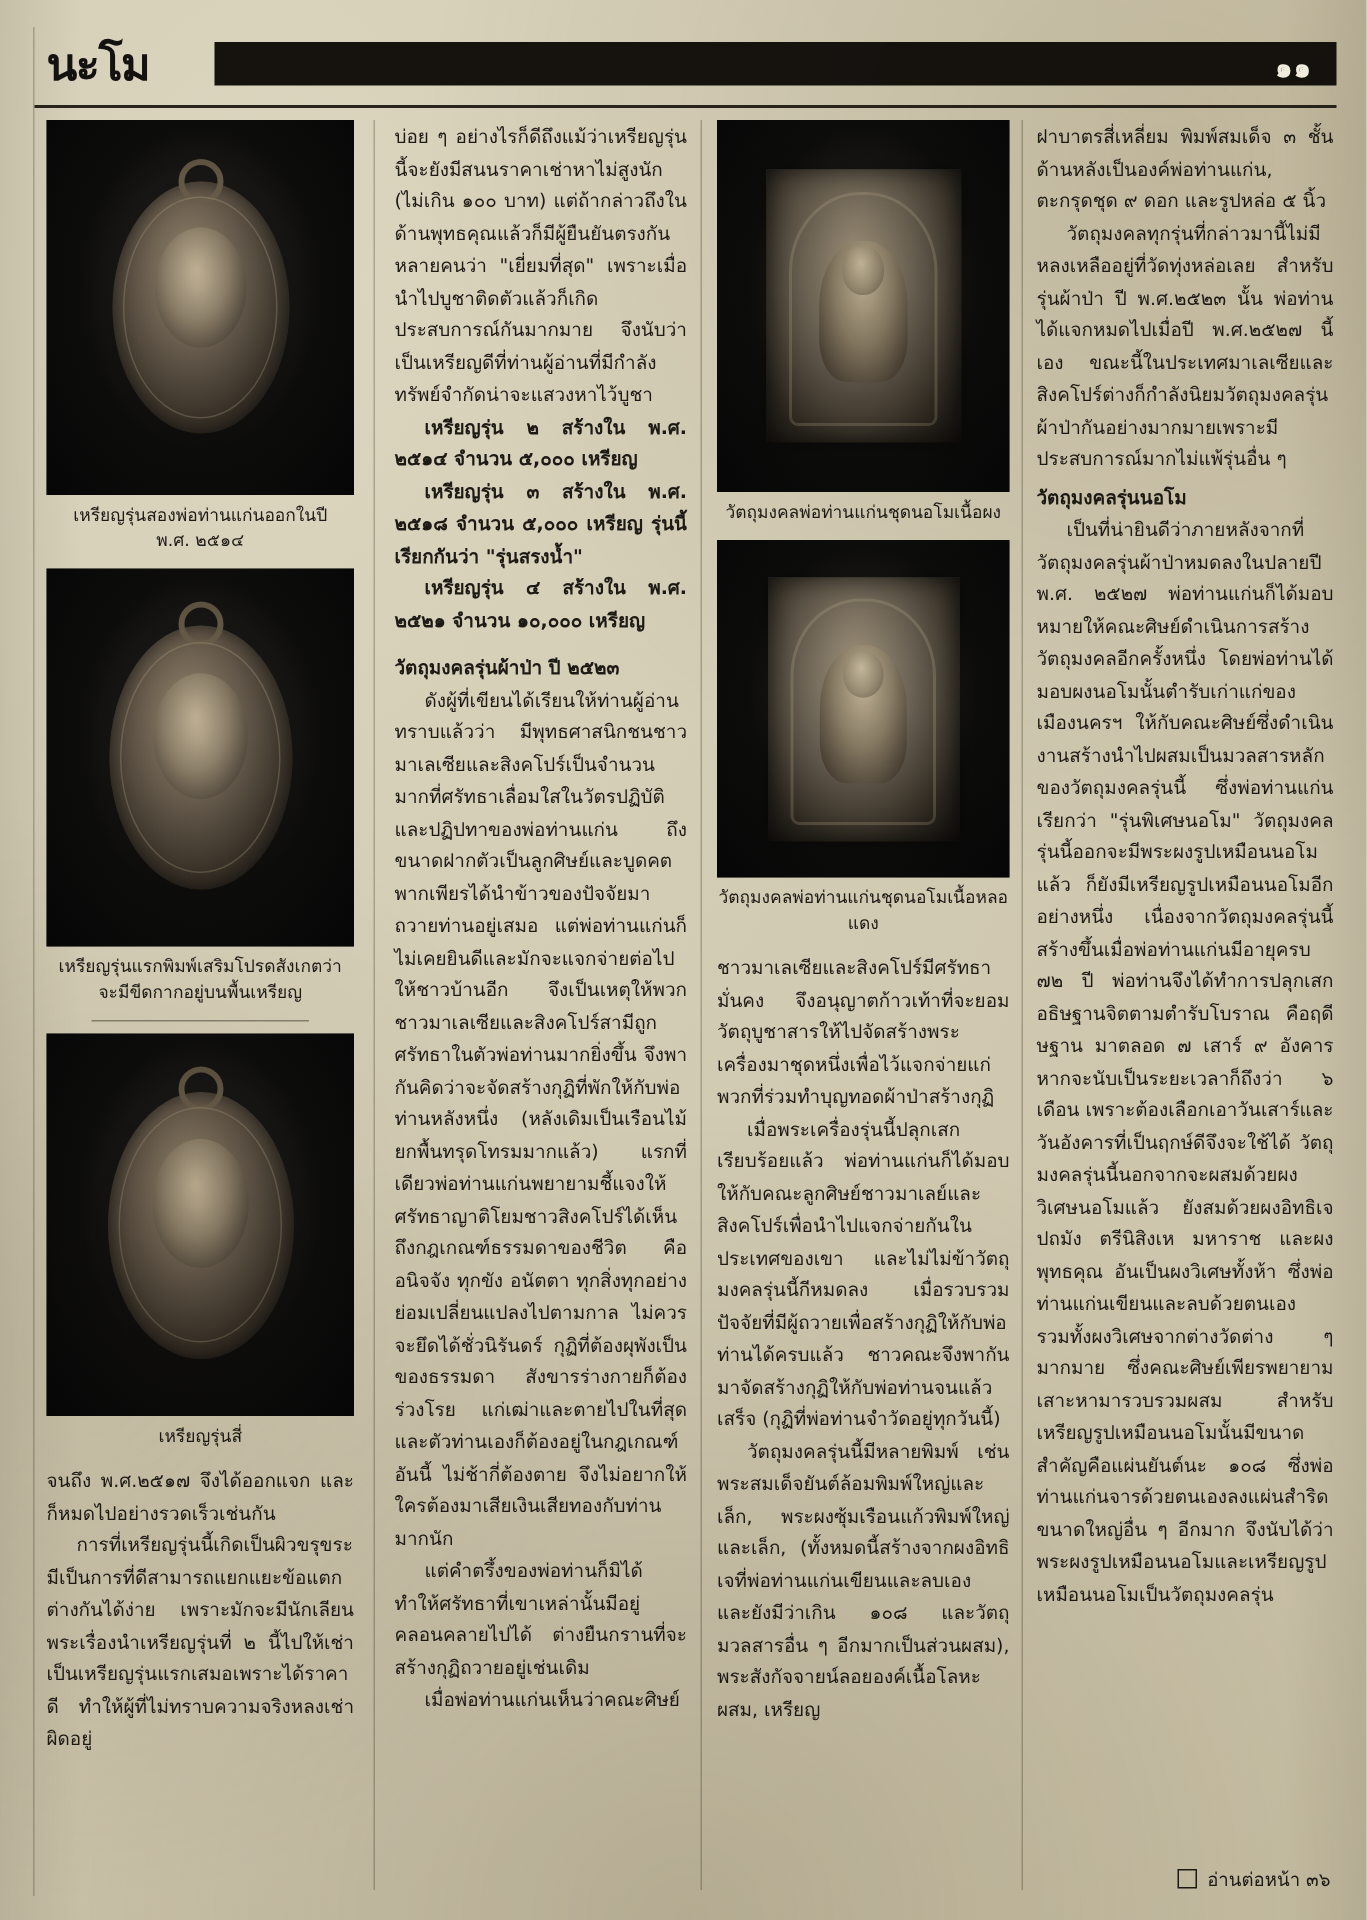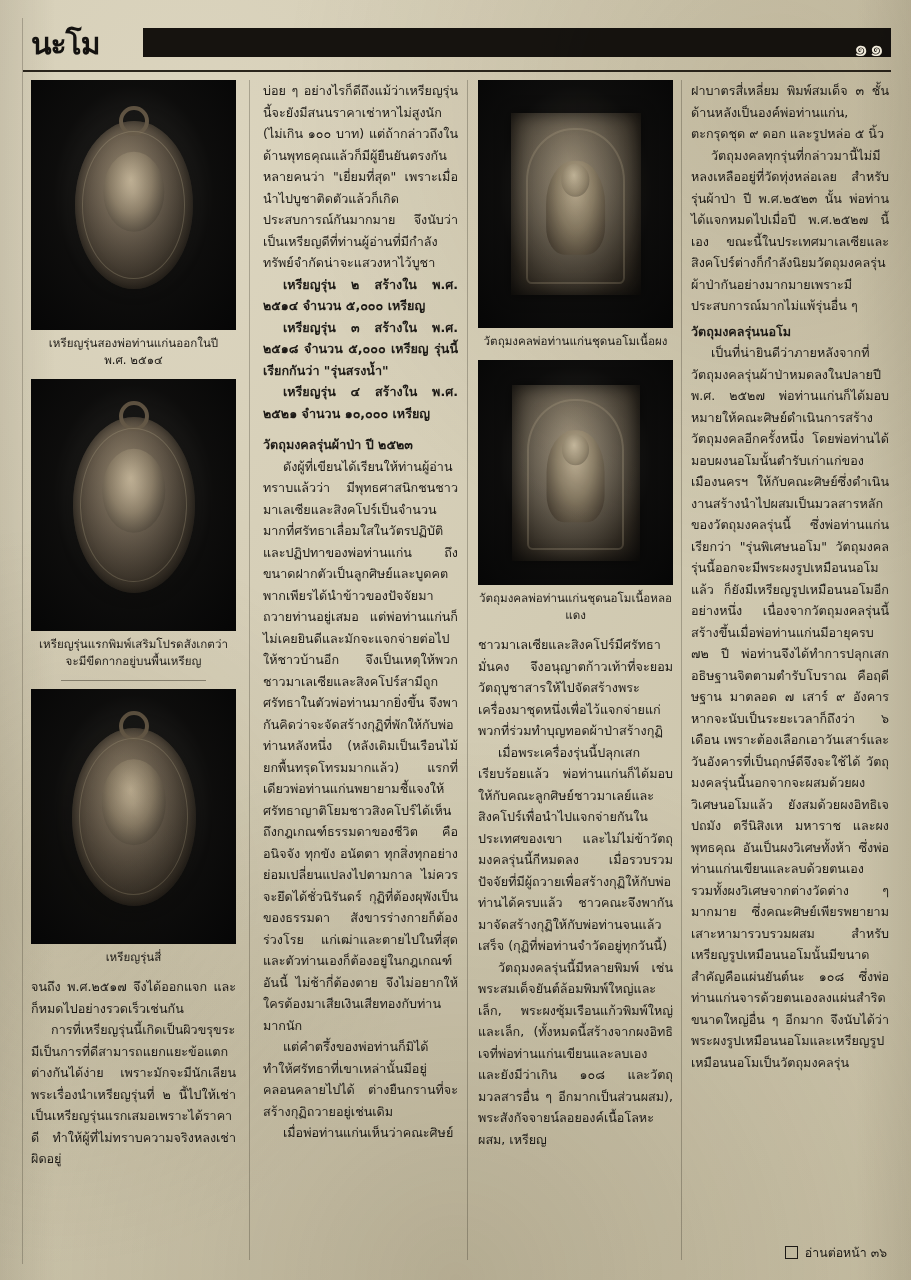--- a/index.html
+++ b/index.html
@@ -65,24 +65,24 @@
     content: "";
     position: absolute;
     left: 0;
     top: 26px;
     right: 0;
     height: 3px;
     background: #16130f;
   }
   .page-num {
     position: absolute;
-    right: 6px;
+    right: 16px;
     top: 12px;
-    font-size: 23px;
-    font-weight: normal;
+    font-size: 18px;
+    font-weight: bold;
     color: #f2ecdc;
     letter-spacing: 1px;
     z-index: 3;
   }
   .rule-under-head {
     position: absolute;
     left: 0;
     top: 52px;
     right: 0;
     height: 2px;

